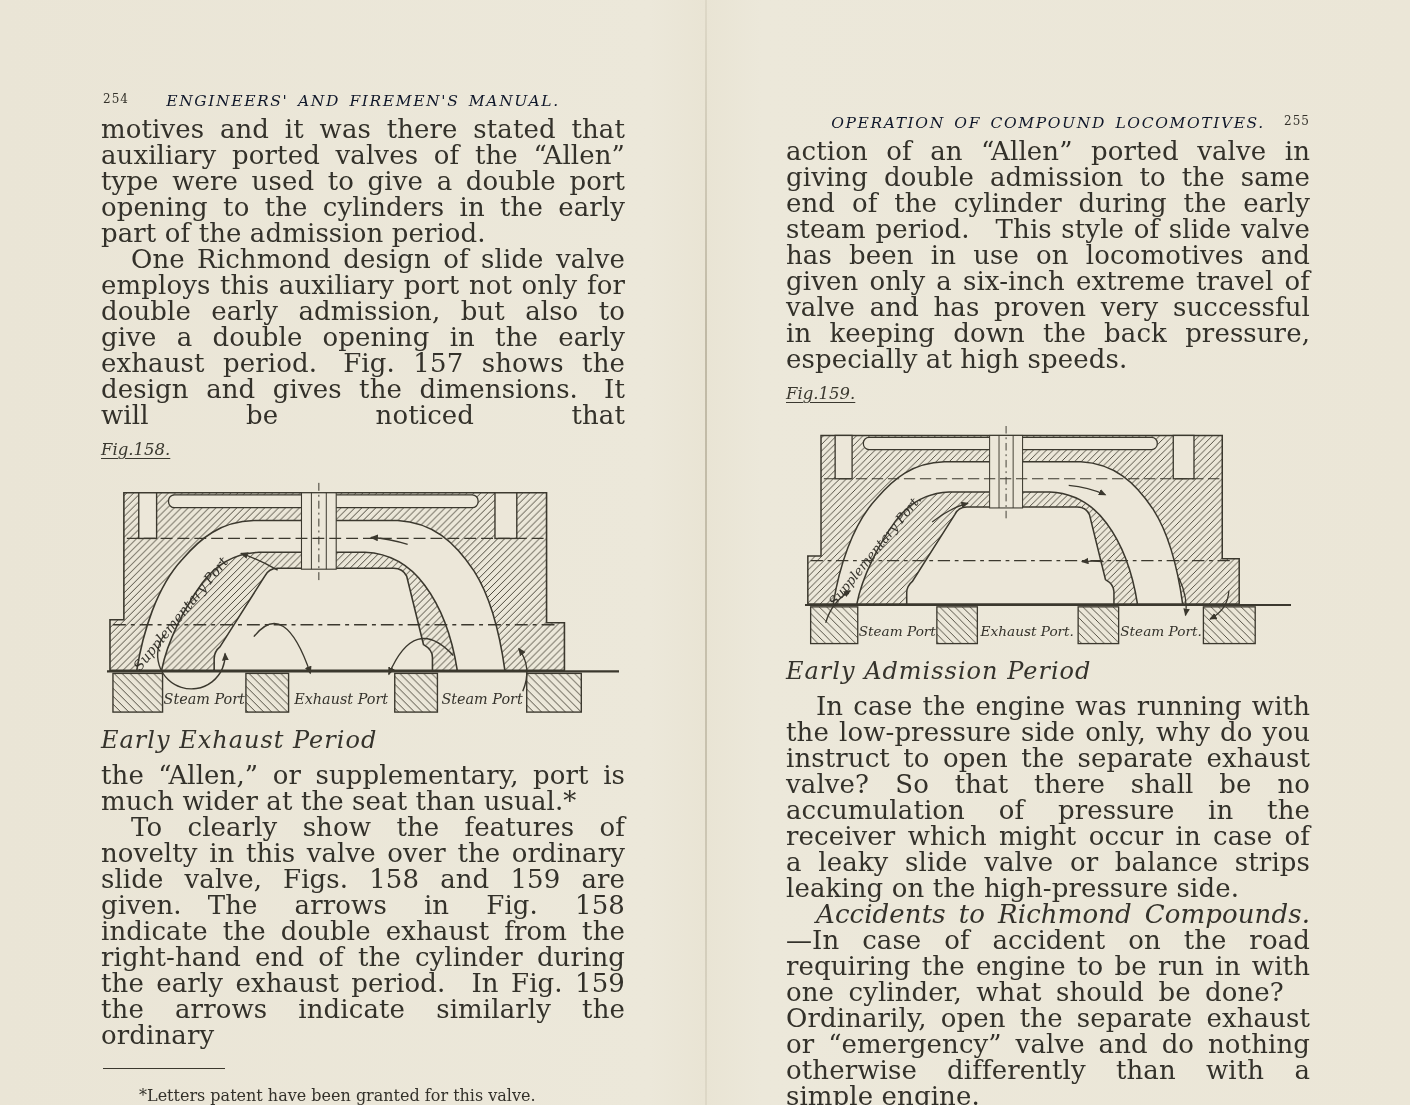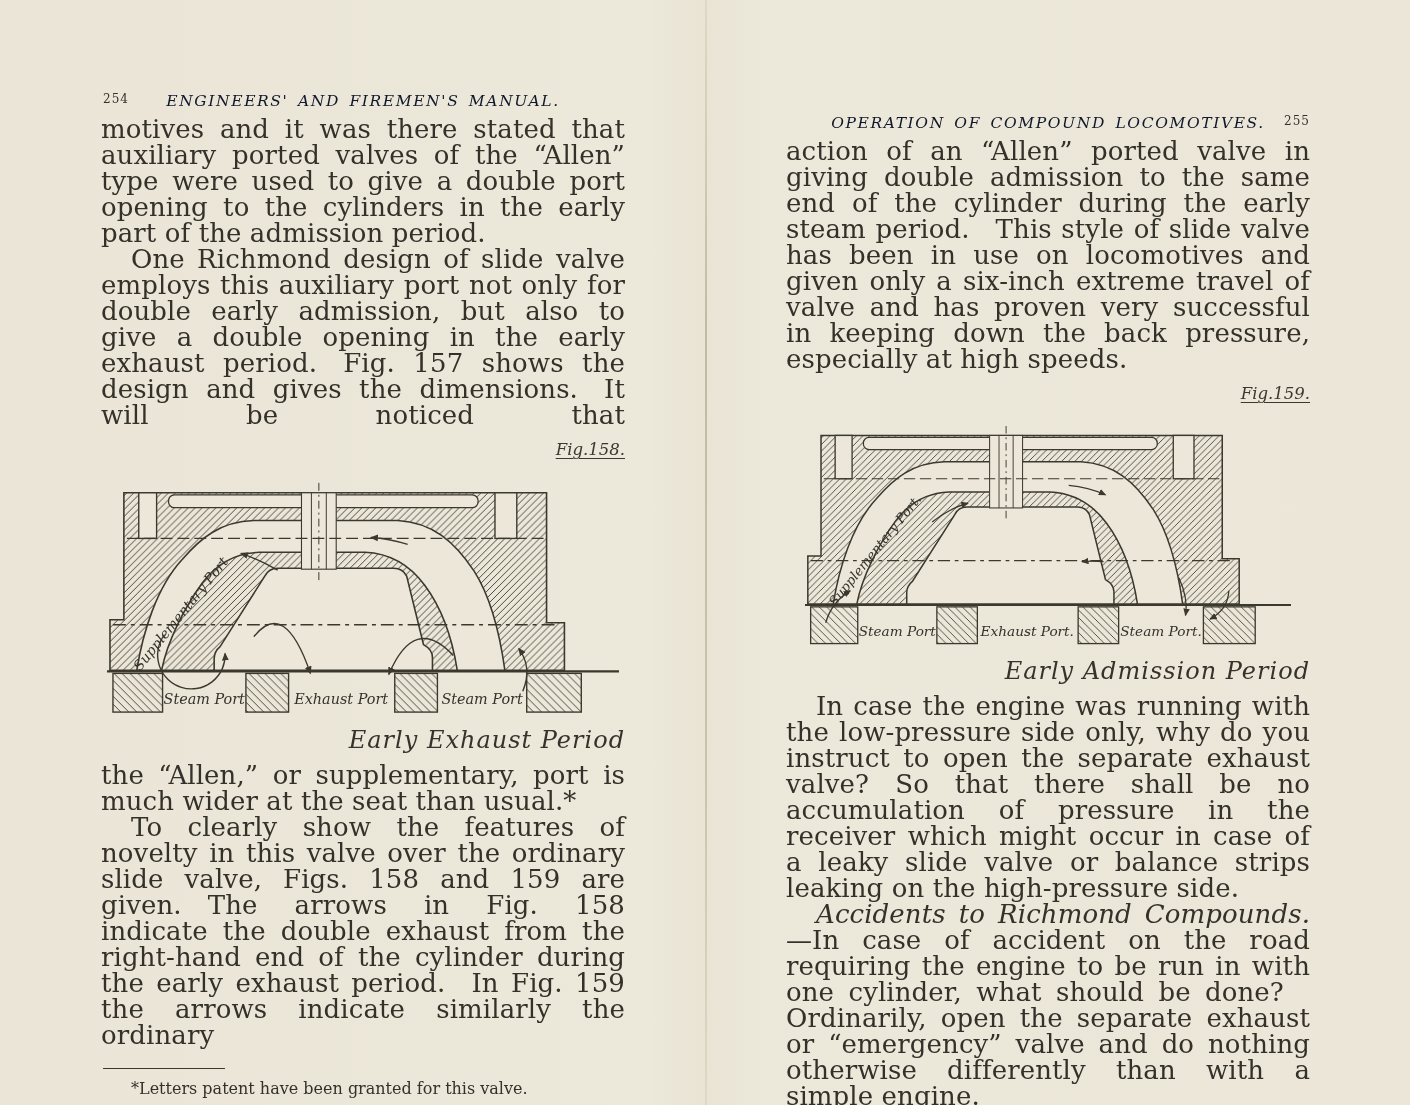--- a/index.html
+++ b/index.html
@@ -25,27 +25,27 @@
 
   p.body-text{
     margin:0;font-size:26px;line-height:26px;text-align:justify;
     letter-spacing:.1px;
   }
   .first{margin-top:27px;}
   .indent{text-indent:30px;}
   .justify-last{text-align-last:justify;}
   .lead-italic{font-style:italic;}
 
-  figure.plate{margin:12px 0 8px;text-align:right;}
+  figure.plate{margin:12px 0 8px;text-align:left;}
   .fig-label{font-style:italic;font-size:16.5px;text-decoration:underline;text-underline-offset:3px;margin-bottom:7px;color:#3a382f;}
   .plate svg{display:block;margin:0 auto;}
   figcaption{font-style:italic;font-size:24px;margin-top:4px;letter-spacing:1px;color:#35332c;}
 
   .fnrule{width:122px;border:0;border-top:1.6px solid #3b382e;margin:20px 0 9px 2px;}
-  p.footnote{margin:8px;font-size:16px;line-height:21px;text-indent:22px;text-align:left;}
+  p.footnote{margin:16px;font-size:16px;line-height:21px;text-indent:22px;text-align:left;}
 
   .svgtext{font-family:"DejaVu Serif", serif;font-style:italic;fill:#34322b;}
 </style>
 </head>
 <body>
 
 <div class="gutter"></div>
 
 <section class="page page-left">
 

